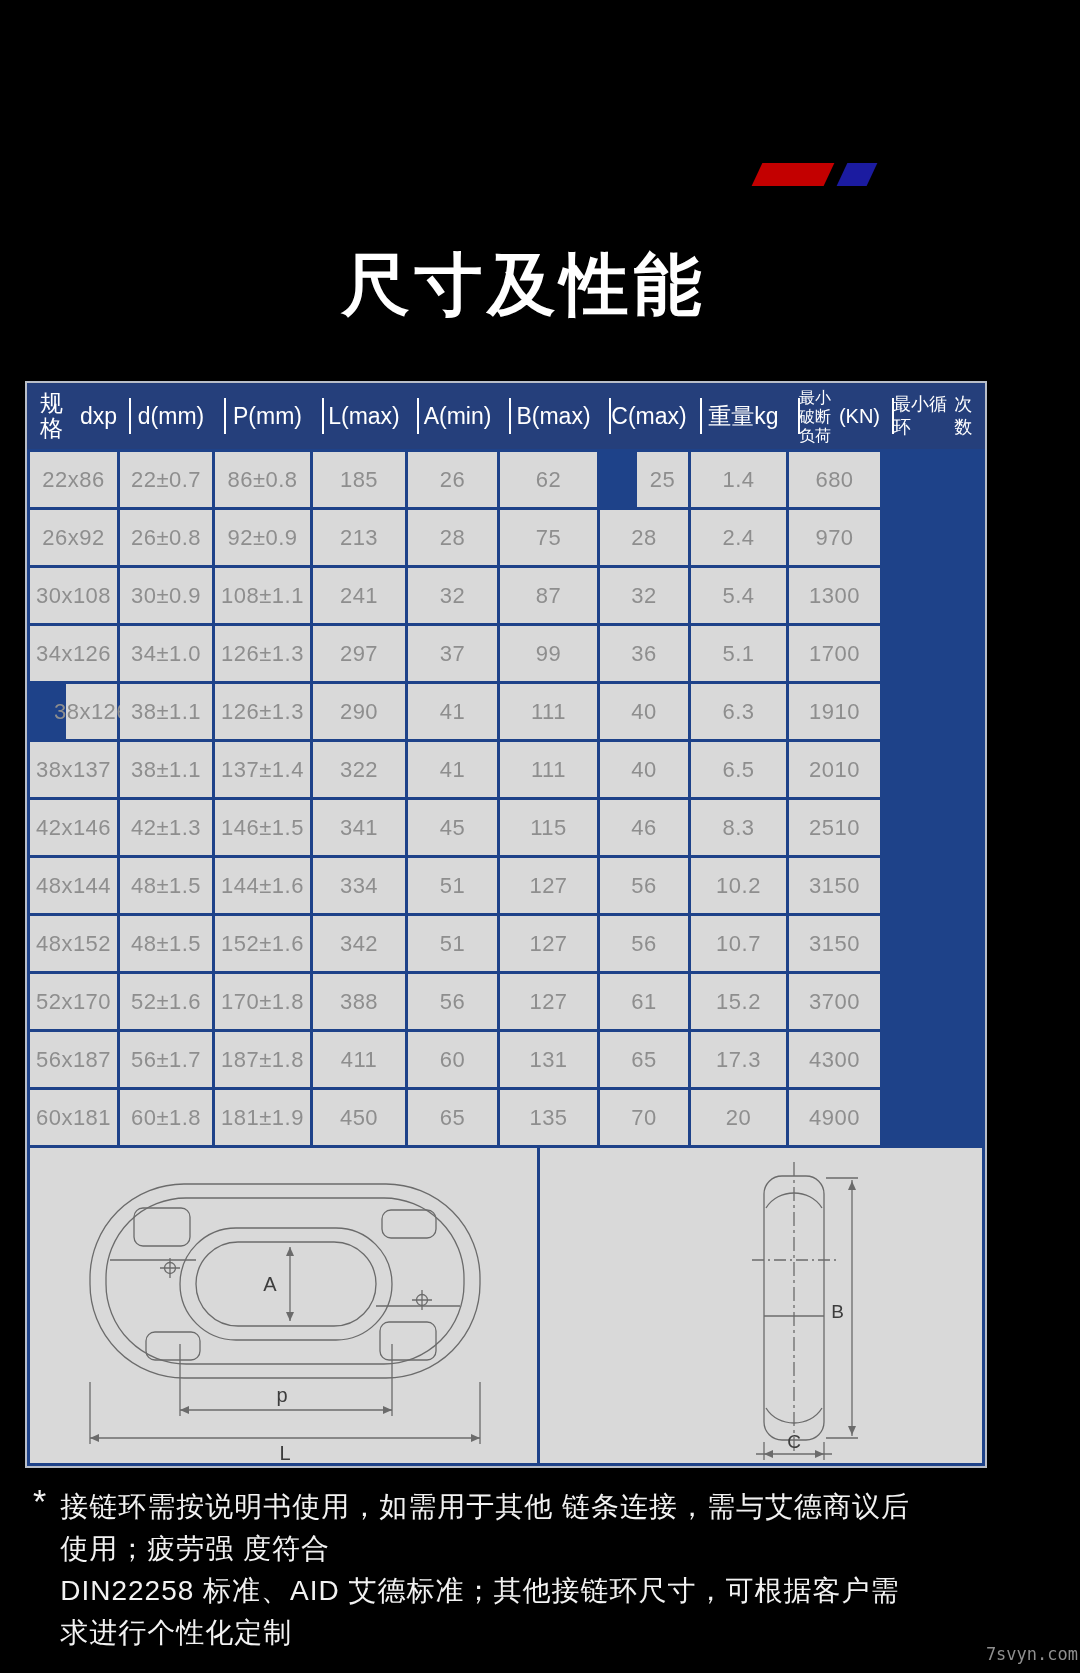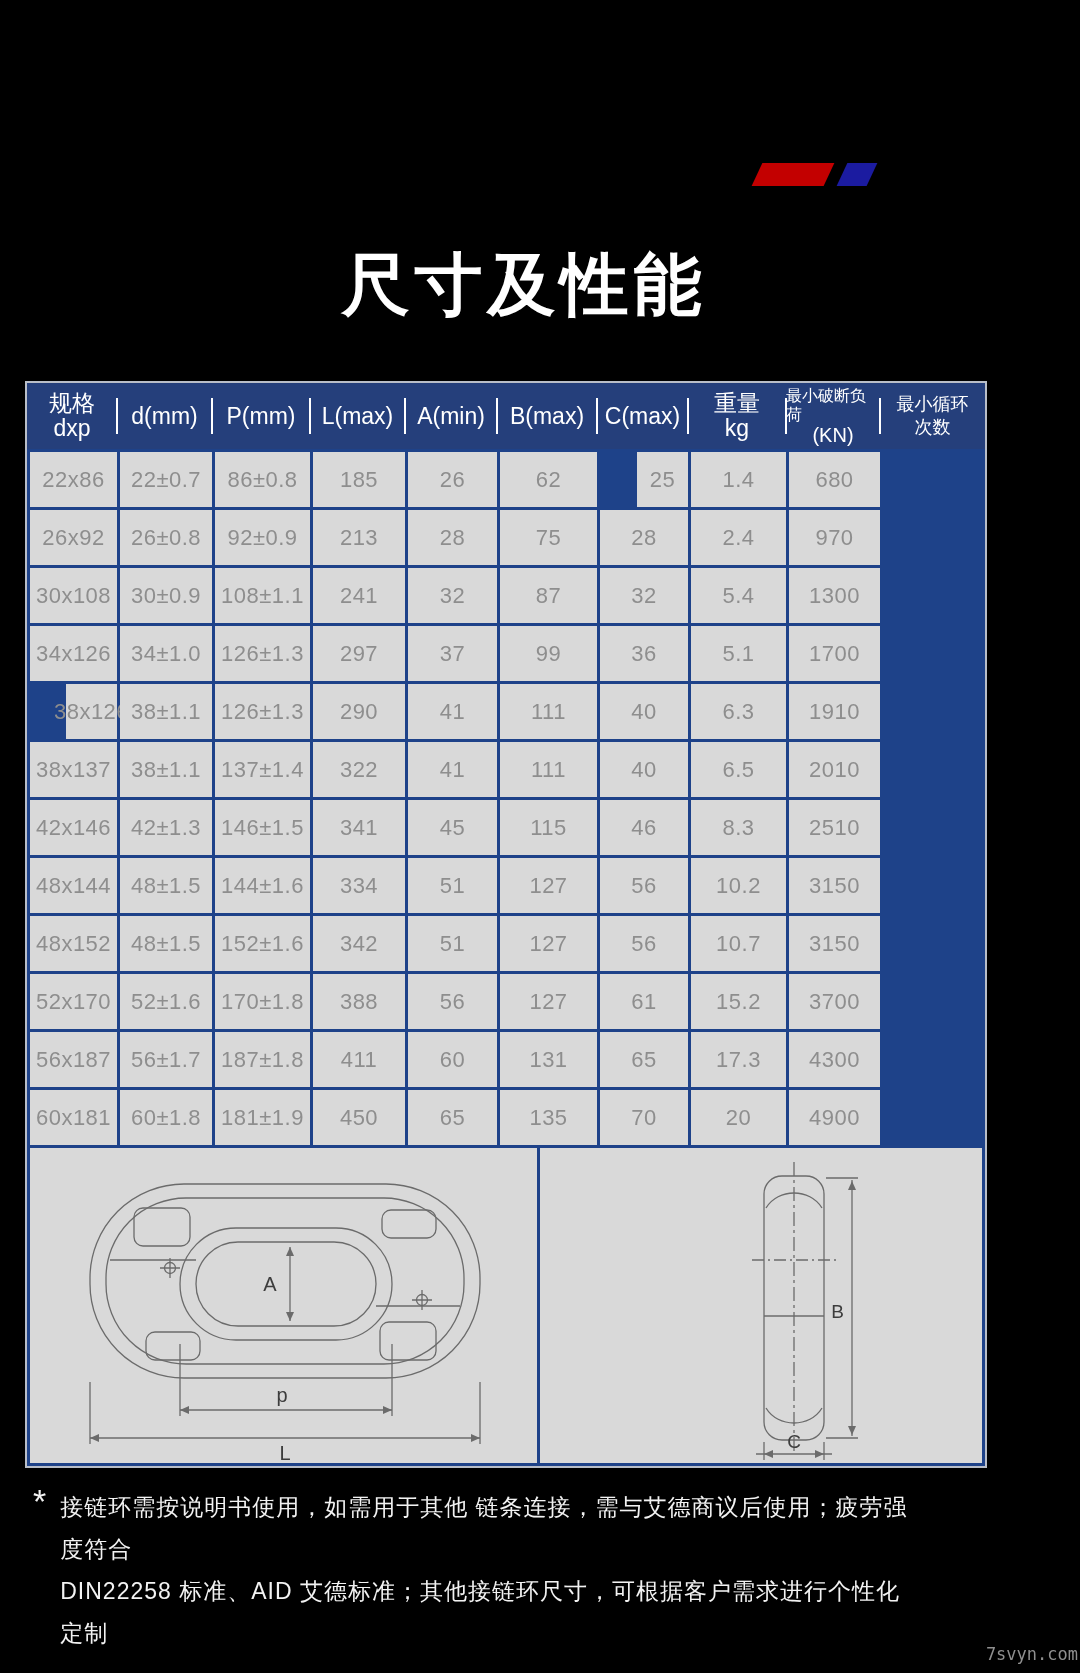--- a/index.html
+++ b/index.html
@@ -14,22 +14,22 @@
   
   .page-title{position:absolute;top:194px;left:0;width:1080px;text-align:center;
     color:#fff;font-size:68px;font-weight:800;letter-spacing:5px;
     transform:translateX(-16px);}
 
   
   .table-wrap{position:absolute;left:25px;top:381px;width:958px;
     background:#24417f;border:2px solid #b9bec8;}
   .thead{display:grid;grid-template-columns:90px 95px 98px 95px 92px 100px 91px 98px 94px 105px;
     height:66px;background:#253f7b;color:#fff;align-items:center;}
-  .hcell{position:relative;height:100%;display:flex;flex-direction:column;
-    align-items:center;justify-content:center;line-height:25px;font-size:23px;}
+  .hcell{position:relative;height:100%;display:flex;flex-direction:row;
+    align-items:center;justify-content:center;line-height:25px;font-size:23px;margin-left:13px;}
   .hcell + .hcell::before{content:"";position:absolute;left:-1px;top:50%;
     transform:translateY(-50%);width:2px;height:36px;background:#fff;}
   .hcell.h-load span:first-child{font-size:16px;line-height:19px;}
   .hcell.h-load span:last-child{font-size:20px;line-height:22px;}
   .hcell.h-cycle{font-size:18px;line-height:23px;}
   .hcell span:empty{display:none;}
 
   .tbody{display:grid;
     grid-template-columns:87px 92px 95px 92px 89px 97px 88px 95px 91px 99px;
     grid-template-rows:repeat(12,55px);
@@ -39,21 +39,21 @@
 
   .drawings{display:grid;grid-template-columns:507px 442px;gap:3px;padding:3px;
     background:#1e4289;}
   .panel{background:#d9d9d9;height:315px;}
   svg text{font-family:"Liberation Sans", sans-serif;fill:#3d3d3d;}
 
   
   .footnote{position:absolute;left:33px;top:1486px;width:880px;display:flex;
     color:#f2f2f2;}
   .footnote .star{font-size:34px;line-height:30px;margin-right:14px;}
-  .footnote .lines{font-size:23px;line-height:42px;letter-spacing:1px;}
+  .footnote .lines{font-size:28px;line-height:42px;letter-spacing:1px;}
 
   .watermark{position:absolute;right:2px;top:1644px;color:#8f8f8f;font-size:17px;
     font-family:"DejaVu Sans Mono", monospace;}
 </style>
 </head>
 <body>
 
 <div class="deco red" style="background: rgb(195, 0, 0);"></div>
 <div class="deco blue" style="background: rgb(27, 27, 160);"></div>
 

